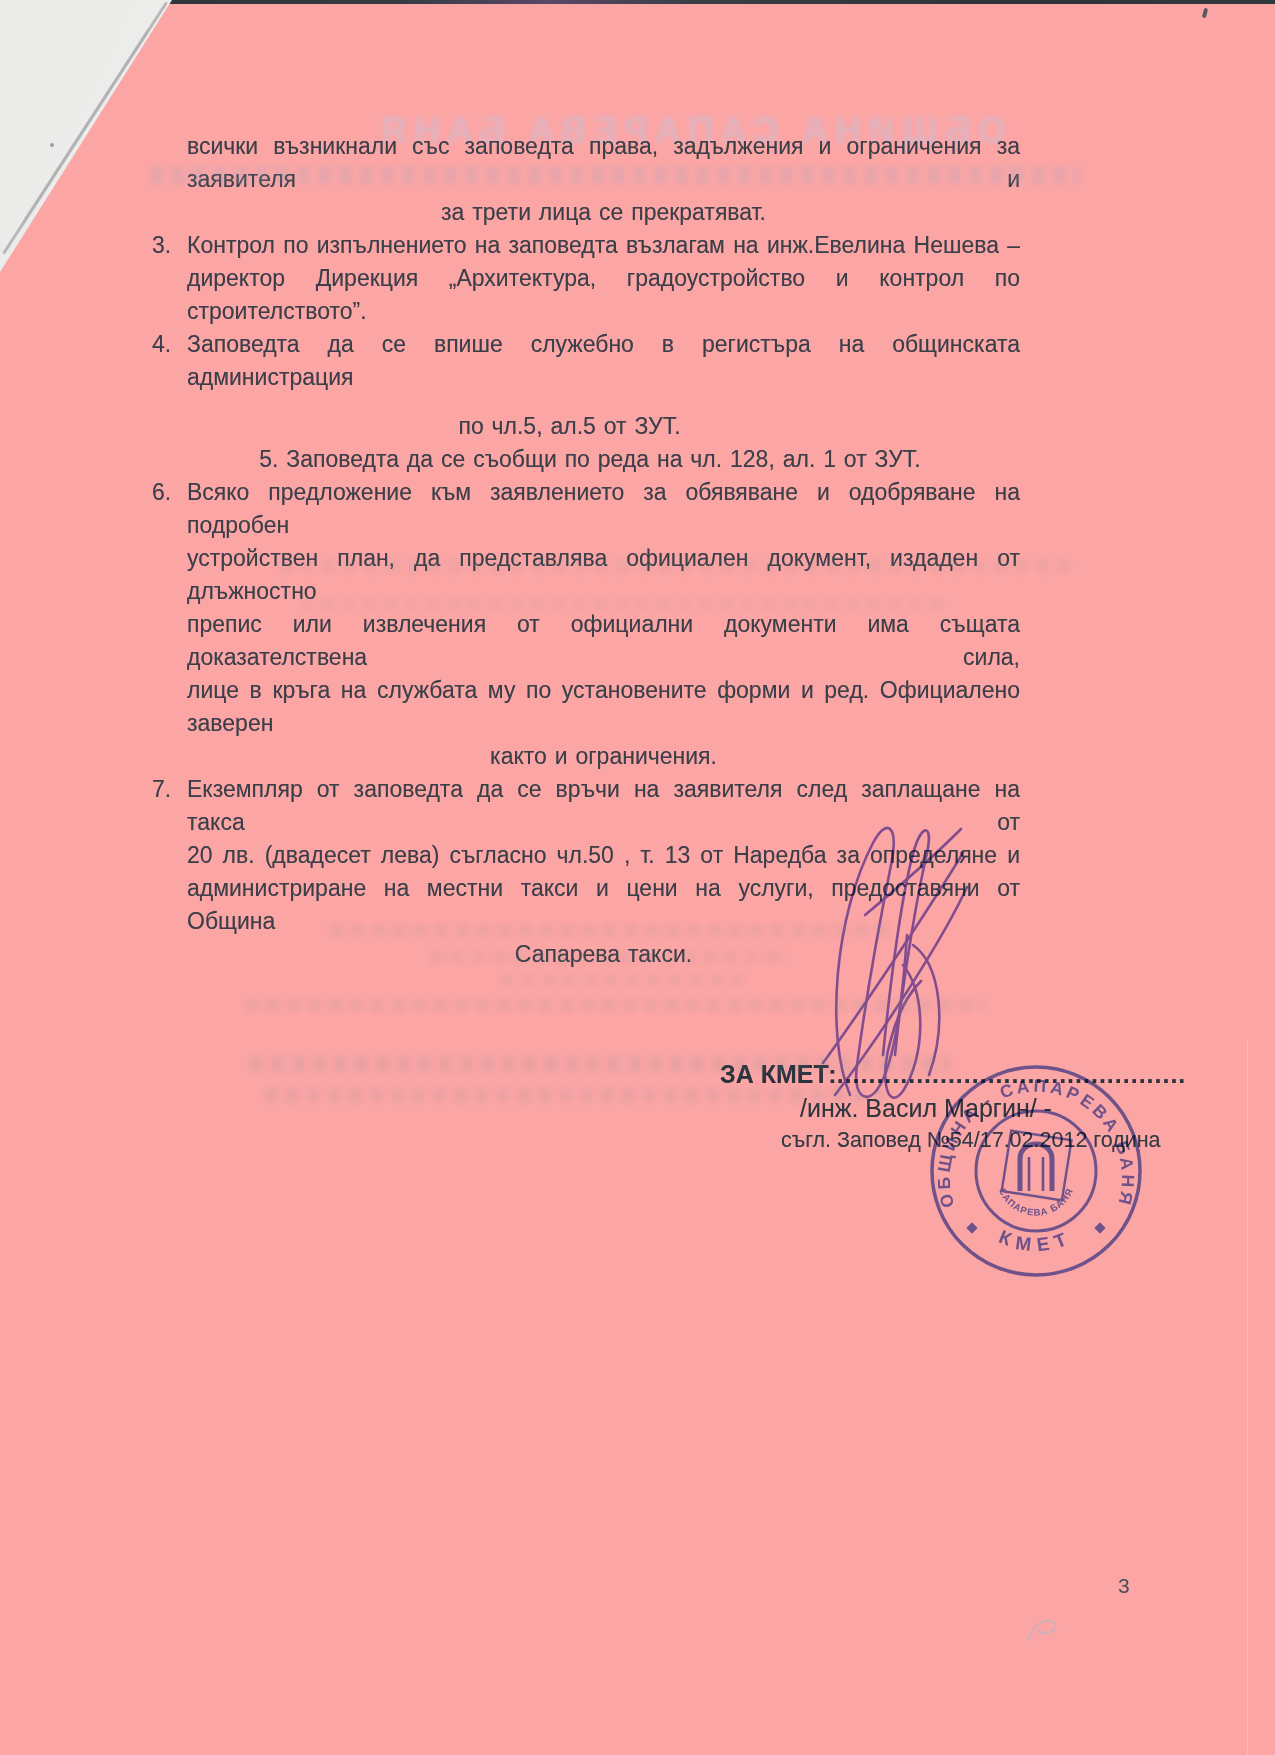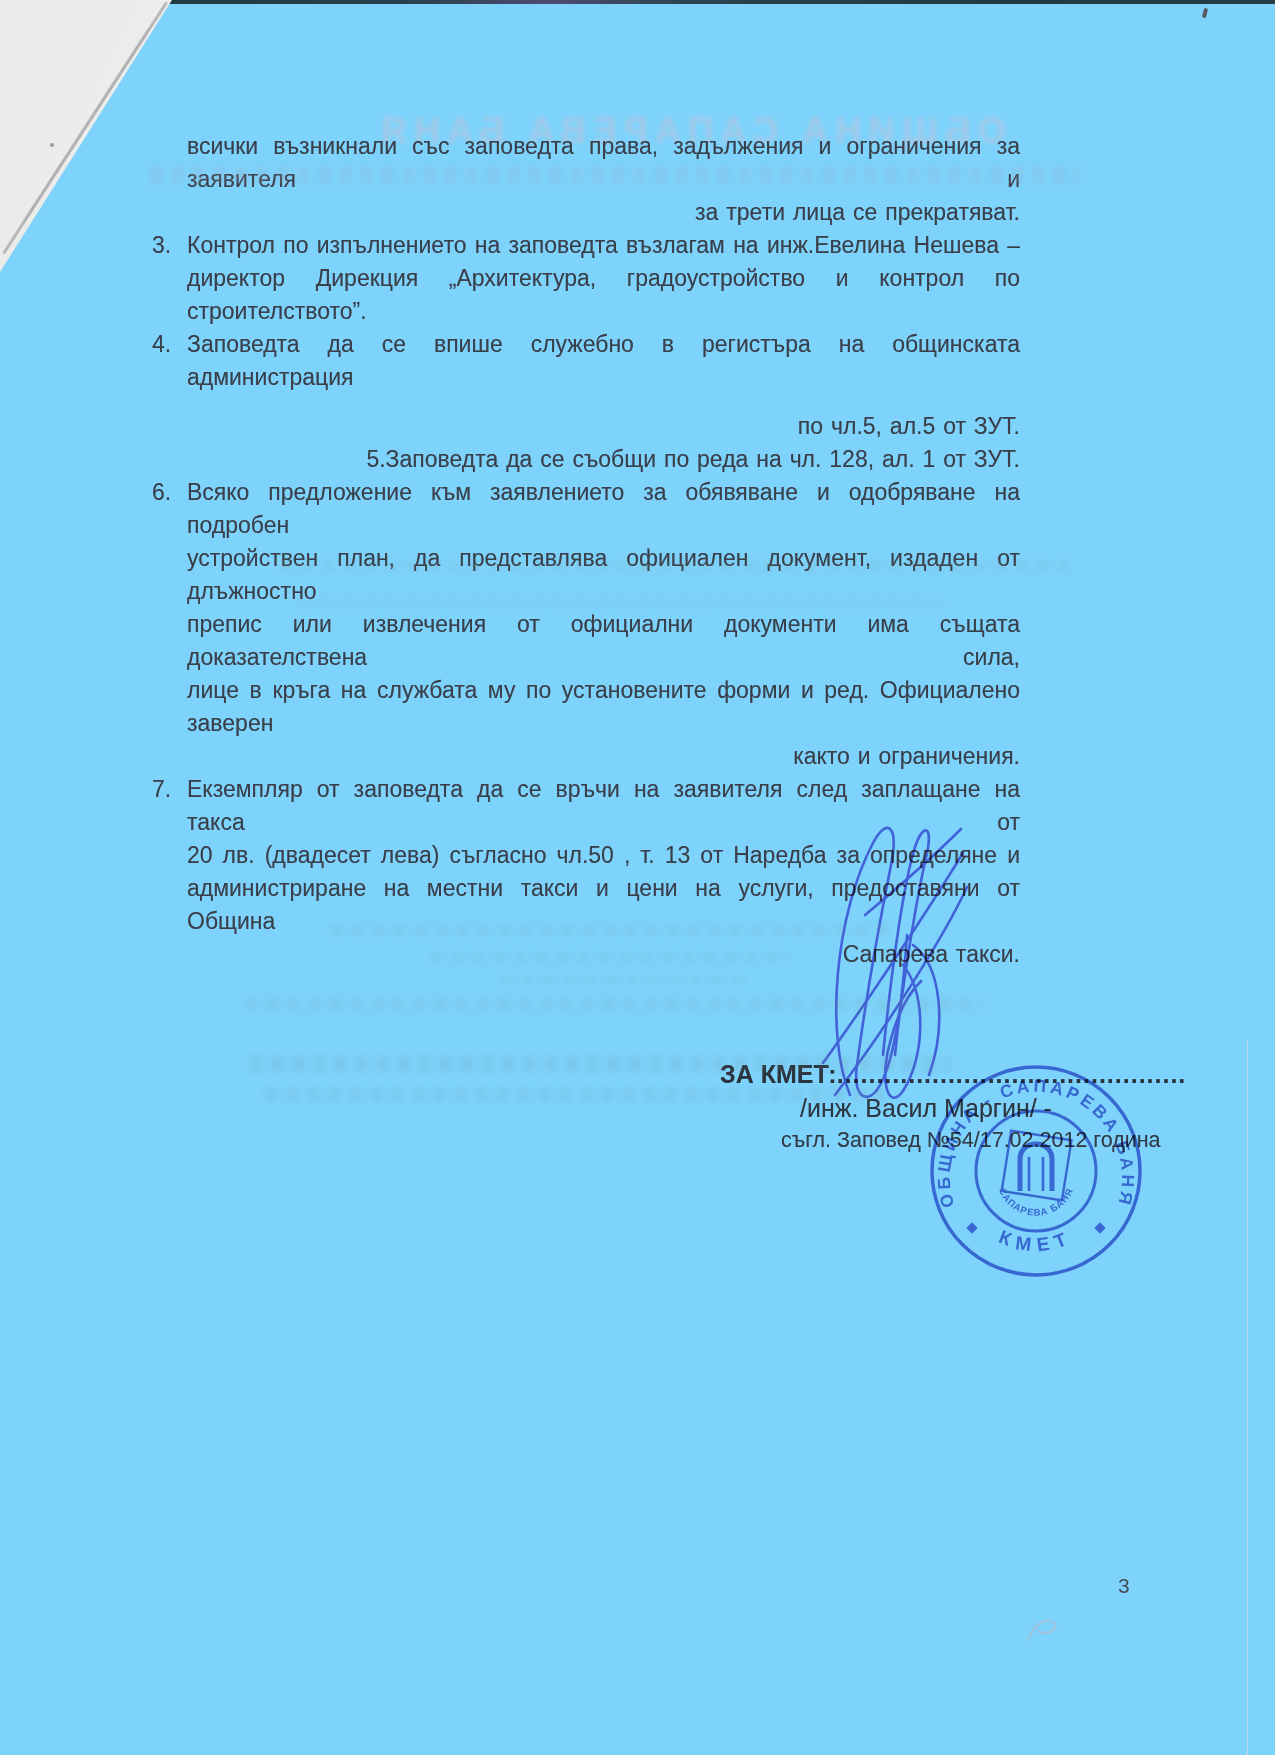--- a/index.html
+++ b/index.html
@@ -1,18 +1,18 @@
 <!DOCTYPE html>
 <html><head>
 <meta charset="utf-8">
 <style>
   html,body{margin:0;padding:0;background:#e8e8e6;}
   .sheet{
     position:relative;width:1275px;height:1755px;
-    background:#7dd3fc;overflow:hidden;
+    background:#fca5a5;overflow:hidden;
     font-family:"Liberation Sans",sans-serif;
   }
   
   .edge-strip{
     position:absolute;top:0;left:64px;right:0;height:4px;
     background:linear-gradient(to right,#14242b 0%,#1d3138 28%,#493c60 40%,#20343b 52%,#16272d 78%,#1b2d33 100%);
     opacity:.9;
   }
   .fold{
     position:absolute;top:0;left:0;width:175px;height:275px;
@@ -42,21 +42,21 @@
     position:absolute;filter:blur(3px);
     background:repeating-linear-gradient(90deg,#7d928a 0 13px,transparent 13px 21px);
   }
   
   .body-block{
     position:absolute;left:187px;top:130px;width:833px;
     font-size:23px;line-height:33px;color:#3a3f49;
     word-spacing:1.5px;
     text-shadow:0 0 .4px rgba(40,45,60,.35);
   }
-  .line{text-align:right;}
+  .line{text-align:center;}
   .line.just{text-align:justify;text-align-last:justify;}
   .line.outdent{margin-left:-68px;margin-top:16px;}
   .num{display:inline-block;width:35px;margin-left:-35px;}
   
   .sig-text{position:absolute;color:#333b46;text-shadow:0 0 .4px rgba(40,45,60,.35);white-space:nowrap;}
   .za-kmet{left:720px;top:1060px;font-size:25px;font-weight:bold;color:#2b333e;}
   .za-kmet .dots{letter-spacing:1px;}
   .sig-name{left:800px;top:1094px;font-size:25px;font-weight:normal;color:#2e3640;}
   .sig-auth1{left:781px;top:1128px;font-size:21.5px;}
   .sig-auth2{left:786px;top:1156px;font-size:21.5px;}

